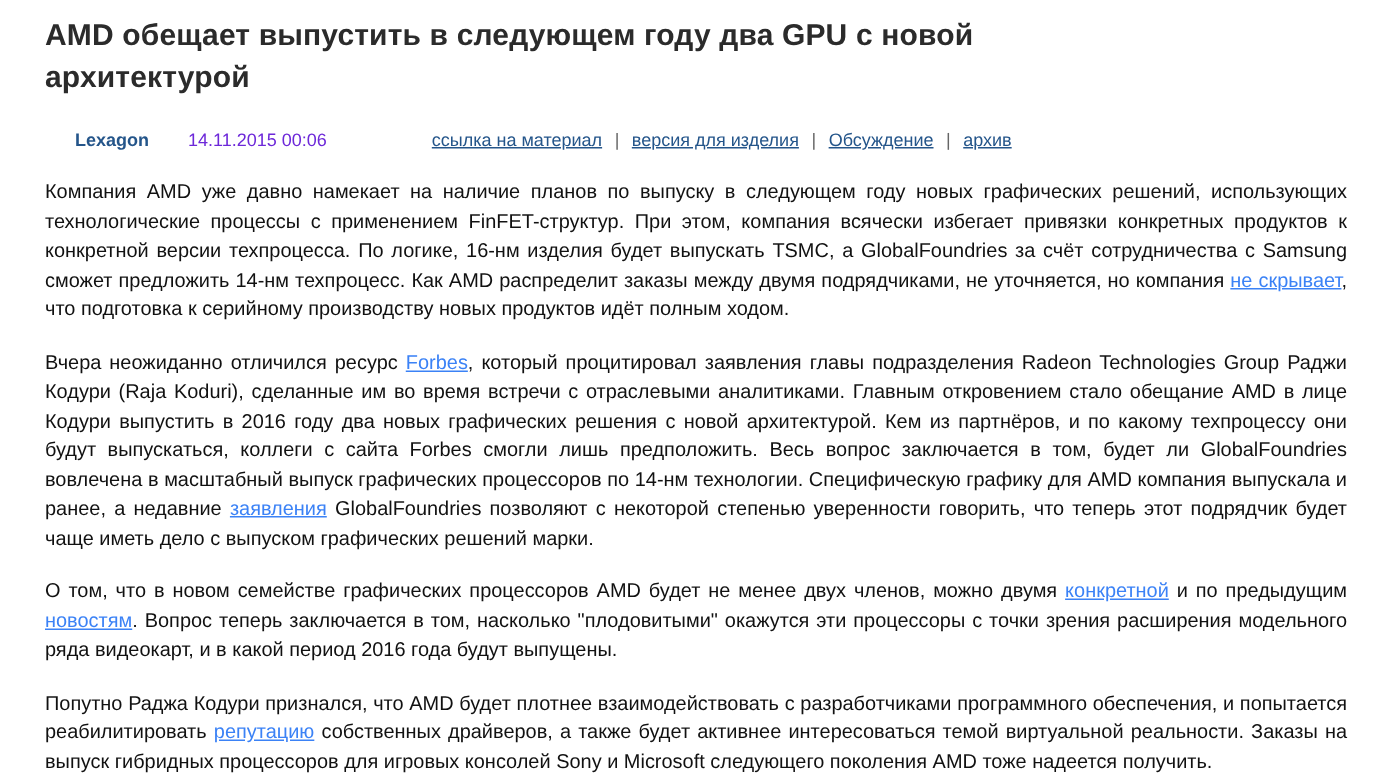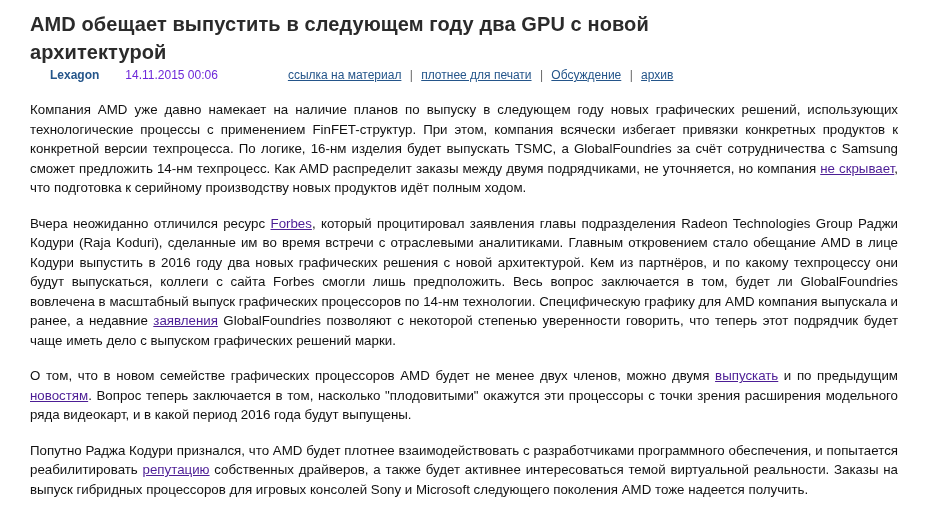--- a/index.html
+++ b/index.html
@@ -24,21 +24,21 @@
   .article-title {
     font-size: 20px;
     font-weight: bold;
     color: #2b2b2b;
     line-height: 28px;
     letter-spacing: 0.1px;
     margin: 4px 0 0 0;
     max-width: 700px;
   }
   .meta-bar {
-    margin-top: 2px;
+    margin-top: 20px;
     font-size: 12px;
     color: #444444;
     display: flex;
     align-items: flex-end;
     flex-wrap: nowrap;
     white-space: nowrap;
   }
   .meta-author {
     color: #24558a;
     font-weight: bold;
@@ -66,48 +66,48 @@
     margin-top: 18px;
     font-size: 13.3px;
     line-height: 19.5px;
     text-align: justify;
     color: #111111;
   }
   .body-text p {
     margin: 0 0 16px 0;
   }
   .body-text a {
-    color: #4c1d95;
+    color: #3b82f6;
   }
 </style>
 </head>
 <body>
 
 <div class="page">
 
   <h1 class="article-title">AMD обещает выпустить в следующем году два GPU с новой архитектурой</h1>
 
   <div class="meta-bar">
     <span class="meta-author">Lexagon</span>
     <span class="meta-date">14.11.2015 00:06</span>
     <span class="meta-links">
       <a href="#">ссылка на материал</a>
       <span class="meta-sep">|</span>
-      <a href="#">плотнее для печати</a>
+      <a href="#">версия для изделия</a>
       <span class="meta-sep">|</span>
       <a href="#">Обсуждение</a>
       <span class="meta-sep">|</span>
       <a href="#">архив</a>
     </span>
   </div>
 
   <div class="body-text">
 
     <p><span>Компания AMD уже давно намекает на наличие планов по выпуску в следующем году новых графических решений, использующих технологические процессы с применением FinFET-структур. При этом, компания всячески избегает привязки конкретных продуктов к конкретной версии техпроцесса. По логике, 16-нм изделия будет выпускать TSMC, а GlobalFoundries за счёт сотрудничества с Samsung сможет предложить 14-нм техпроцесс. Как AMD распределит заказы между двумя подрядчиками, не уточняется, но компания </span><a href="#">не скрывает</a><span>, что подготовка к серийному производству новых продуктов идёт полным ходом.</span></p>
 
     <p><span>Вчера неожиданно отличился ресурс </span><a href="#">Forbes</a><span>, который процитировал заявления главы подразделения Radeon Technologies Group Раджи Кодури (Raja Koduri), сделанные им во время встречи с отраслевыми аналитиками. Главным откровением стало обещание AMD в лице Кодури выпустить в 2016 году два новых графических решения с новой архитектурой. Кем из партнёров, и по какому техпроцессу они будут выпускаться, коллеги с сайта Forbes смогли лишь предположить. Весь вопрос заключается в том, будет ли GlobalFoundries вовлечена в масштабный выпуск графических процессоров по 14-нм технологии. Специфическую графику для AMD компания выпускала и ранее, а недавние </span><a href="#">заявления</a><span> GlobalFoundries позволяют с некоторой степенью уверенности говорить, что теперь этот подрядчик будет чаще иметь дело с выпуском графических решений марки.</span></p>
 
-    <p><span>О том, что в новом семействе графических процессоров AMD будет не менее двух членов, можно двумя </span><a href="#">выпускать</a><span> и по предыдущим </span><a href="#">новостям</a><span>. Вопрос теперь заключается в том, насколько "плодовитыми" окажутся эти процессоры с точки зрения расширения модельного ряда видеокарт, и в какой период 2016 года будут выпущены.</span></p>
+    <p><span>О том, что в новом семействе графических процессоров AMD будет не менее двух членов, можно двумя </span><a href="#">конкретной</a><span> и по предыдущим </span><a href="#">новостям</a><span>. Вопрос теперь заключается в том, насколько "плодовитыми" окажутся эти процессоры с точки зрения расширения модельного ряда видеокарт, и в какой период 2016 года будут выпущены.</span></p>
 
     <p><span>Попутно Раджа Кодури признался, что AMD будет плотнее взаимодействовать с разработчиками программного обеспечения, и попытается реабилитировать </span><a href="#">репутацию</a><span> собственных драйверов, а также будет активнее интересоваться темой виртуальной реальности. Заказы на выпуск гибридных процессоров для игровых консолей Sony и Microsoft следующего поколения AMD тоже надеется получить.</span></p>
 
   </div>
 </div>
 
 </body></html>

